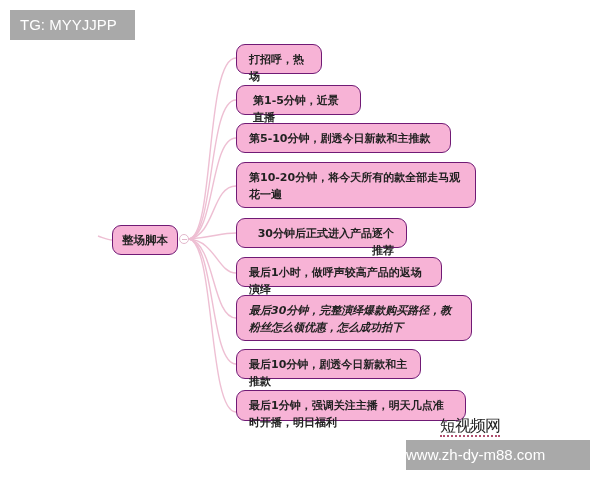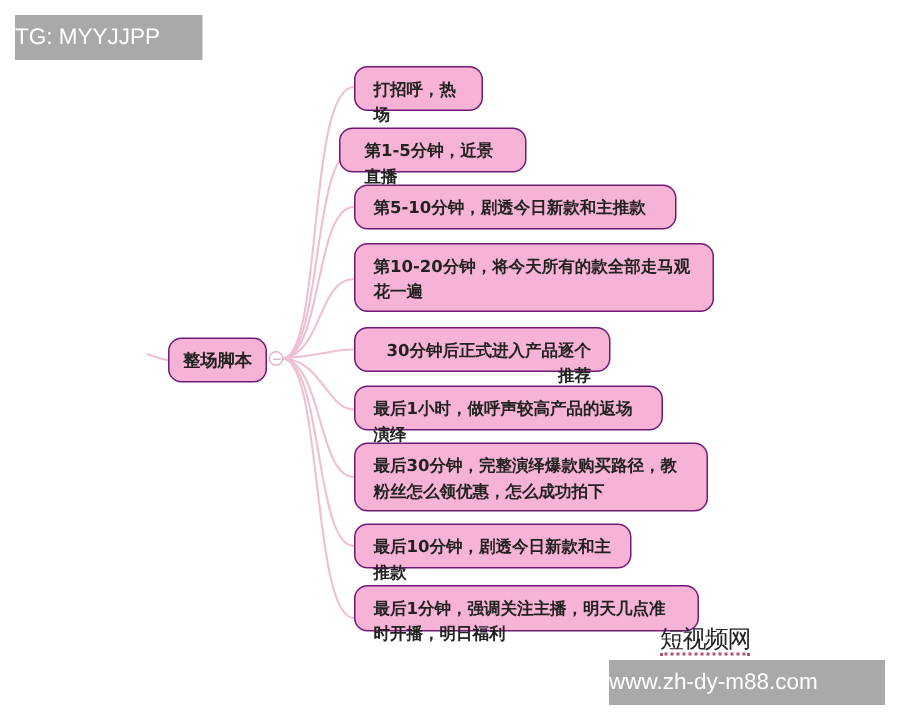--- a/index.html
+++ b/index.html
@@ -3,21 +3,21 @@
   <meta charset="utf-8">
   <style>
     * { margin: 0; padding: 0; box-sizing: border-box; }
     html, body { width: 600px; height: 480px; background: #ffffff; overflow: hidden; }
     body { position: relative; font-family: "DejaVu Sans", sans-serif; }
 
     .tg-badge {
       position: absolute; left: 10px; top: 10px; width: 125px; height: 30px;
       background: #a9a9a9; color: #ffffff;
       font-family: "Liberation Sans", sans-serif; font-size: 15px;
-      line-height: 30px; 
+      line-height: 30px; padding-left: 10px;
     }
 
     .connectors { position: absolute; left: 0; top: 0; width: 600px; height: 480px; }
 
     .node {
       position: absolute; background: #f7b3d6; border: 1px solid #701a75;
       border-radius: 9px; color: #222; font-size: 11px; line-height: 17px;
       padding: 6px 12px; font-weight: bold;
     }
     .root-node {
@@ -65,24 +65,24 @@
     <path d="M189,239 C215,243 212,318 236,318"></path>
     <path d="M189,239 C215,243 210,364 236,364"></path>
     <path d="M189,239 C215,243 208,412 236,412"></path>
   </g>
 </svg>
 
 <div class="node root-node">整场脚本</div>
 <div class="collapse-dot"></div>
 
 <div class="node" style="left:236px;top:44px;width:86px;height:30px;">打招呼，热场</div>
-<div class="node" style="left:226px;top:85px;width:125px;height:30px;padding-left:16px;">第1-5分钟，近景直播</div>
+<div class="node" style="left:236px;top:85px;width:125px;height:30px;padding-left:16px;">第1-5分钟，近景直播</div>
 <div class="node" style="left:236px;top:123px;width:215px;height:30px;">第5-10分钟，剧透今日新款和主推款</div>
 <div class="node" style="left:236px;top:162px;width:240px;height:46px;">第10-20分钟，将今天所有的款全部走马观花一遍</div>
 <div class="node" style="left:236px;top:218px;width:171px;height:30px;text-align:right;">30分钟后正式进入产品逐个推荐</div>
 <div class="node" style="left:236px;top:257px;width:206px;height:30px;">最后1小时，做呼声较高产品的返场演绎</div>
-<div class="node" style="left:236px;top:295px;width:236px;height:46px;">最后30分钟，完整演绎爆款购买路径，教粉丝怎么领优惠，怎么成功拍下</div>
+<div class="node" style="left:236px;top:295px;width:236px;height:46px;font-style:italic;">最后30分钟，完整演绎爆款购买路径，教粉丝怎么领优惠，怎么成功拍下</div>
 <div class="node" style="left:236px;top:349px;width:185px;height:30px;">最后10分钟，剧透今日新款和主推款</div>
 <div class="node" style="left:236px;top:390px;width:230px;height:31px;">最后1分钟，强调关注主播，明天几点准时开播，明日福利</div>
 
 <div class="watermark-logo">短视频网</div>
 <div class="watermark-logo-sub"></div>
 <div class="url-badge">www.zh-dy-m88.com</div>
 
 </body></html>

